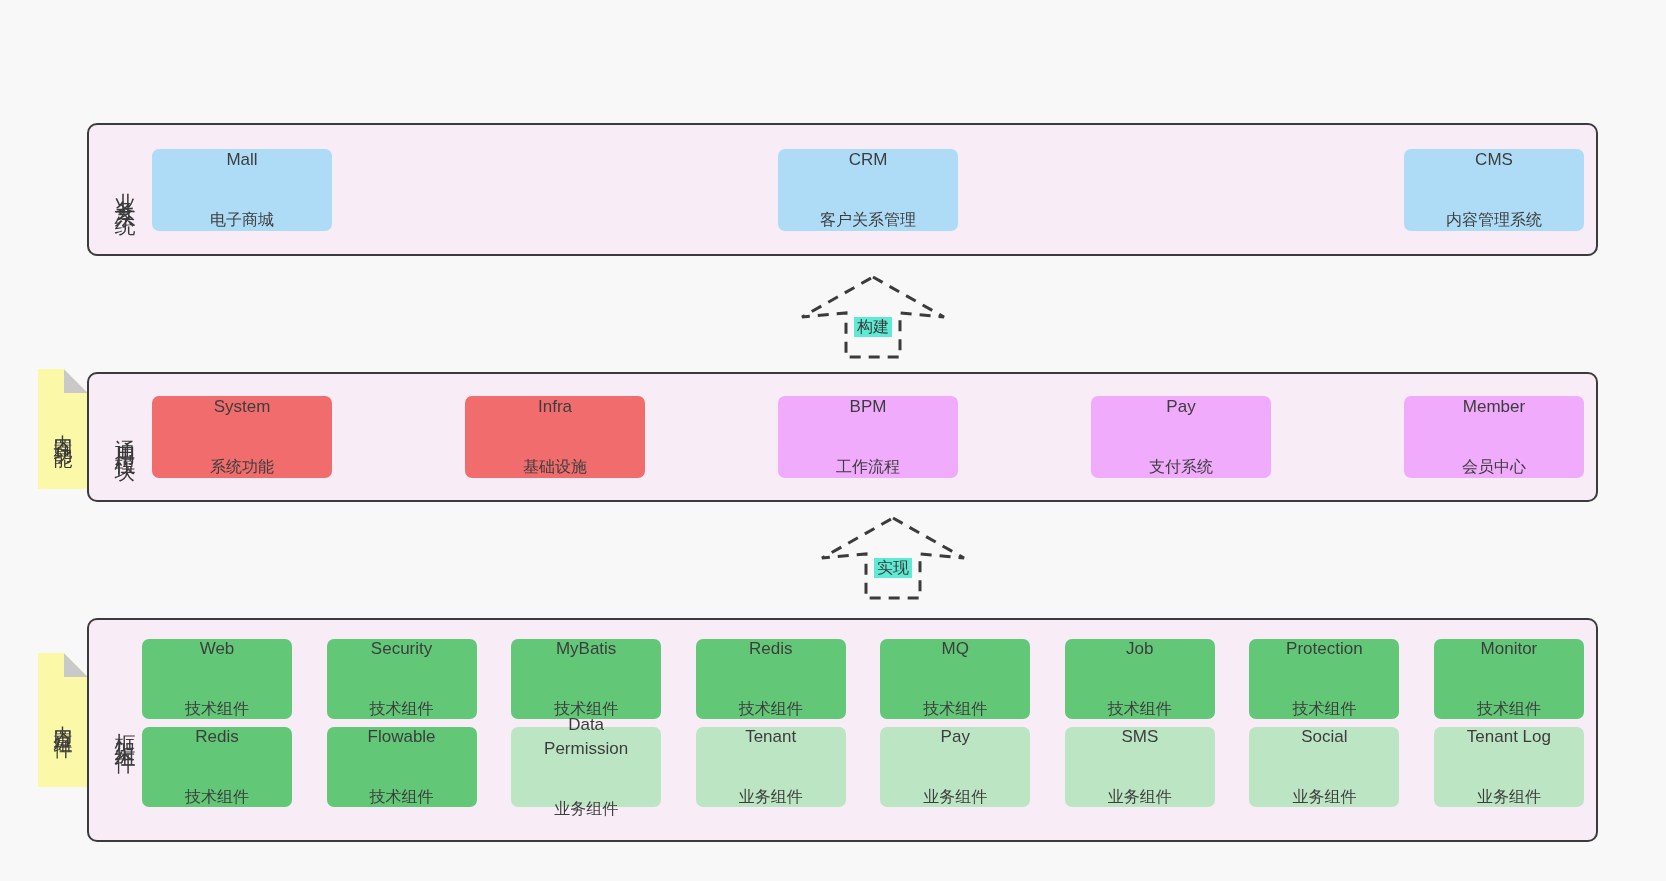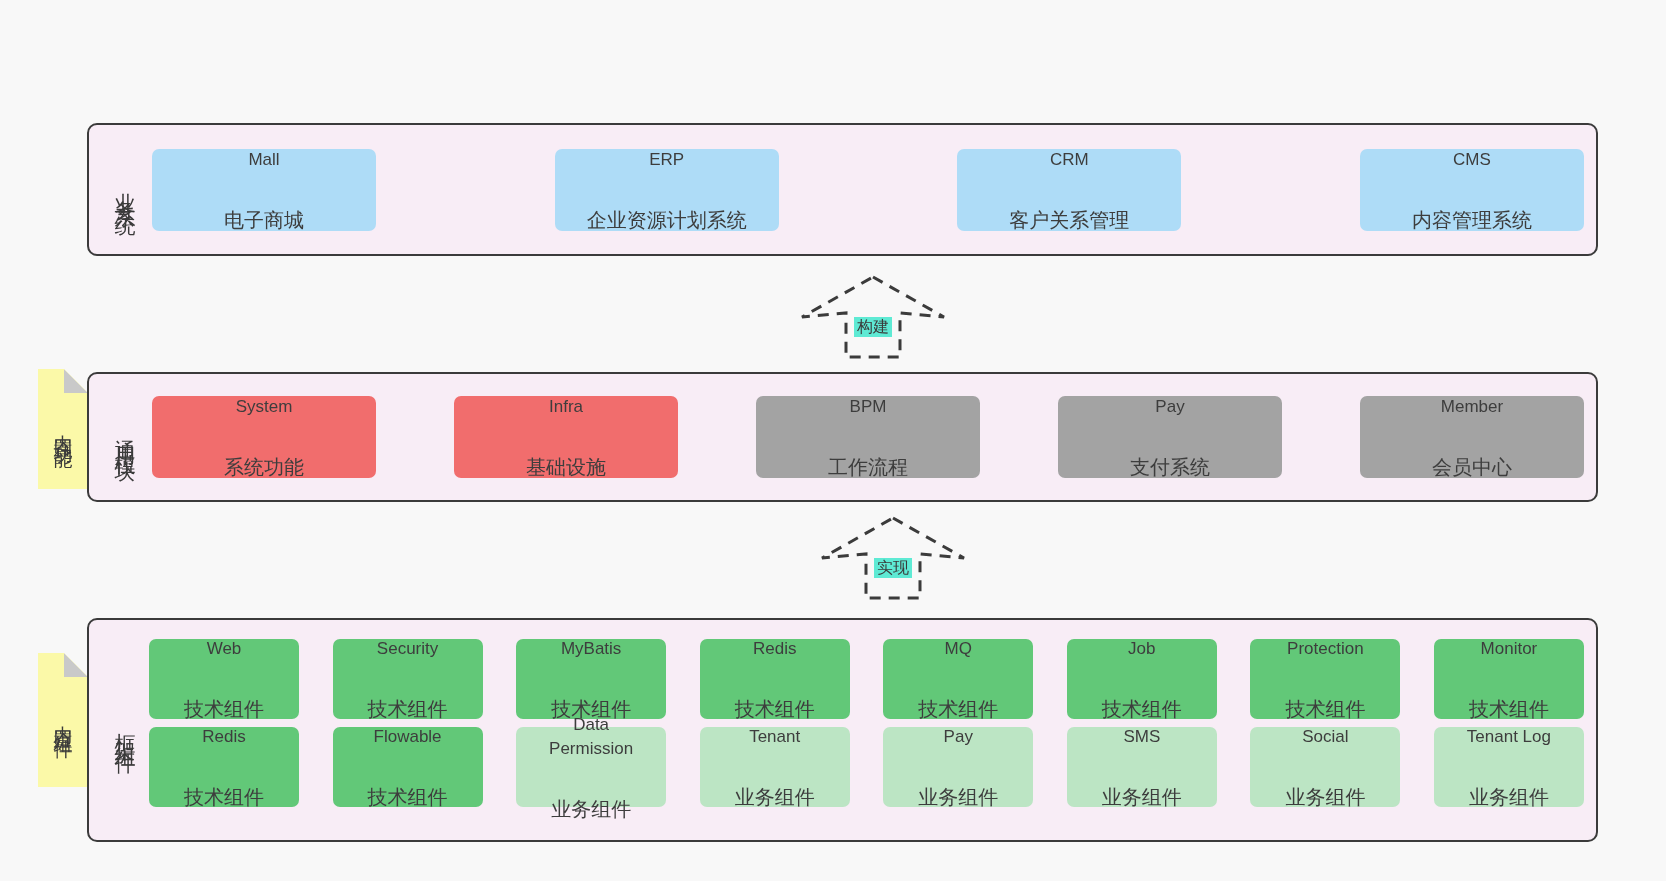--- a/index.html
+++ b/index.html
@@ -29,41 +29,41 @@
     font-size:21px; letter-spacing:7px; color:#3a3a3a; white-space:nowrap;
   }
 
   
   .row6 {
     position:absolute; left:63px; right:12px; top:50%;
     transform:translateY(-50%);
     display:flex; justify-content:space-between;
   }
   .grid8 {
-    position:absolute; left:60px; right:12px; top:19px;
+    position:absolute; left:53px; right:12px; top:19px;
     display:grid; grid-template-columns:repeat(8,150px);
     justify-content:space-between; row-gap:25px;gap:8px;
   }
 
   .box {
     border-radius:7px;
     display:flex; flex-direction:column;
     align-items:center; justify-content:center;
     text-align:center;
   }
-  .row6 .box  { width:224px; height:82px; }
+  .row6 .box  { width:180px; height:82px; }
   .grid8 .box { width:150px; height:80px; }
 
   .box-title { font-size:17px; line-height:24px; }
-  .box-sub   { font-size:20px; line-height:24px;margin-top:36px; }
+  .box-sub   { font-size:16px; line-height:24px;margin-top:36px; }
   .grid8 .box-title { max-width:116px; }
 
   .blue        { background:#aedcf7; }
   .red         { background:#f16d6d; }
-  .pink        { background:#a3a3a3; }
+  .pink        { background:#f0abfc; }
   .green       { background:#62c878; }
   .green-light { background:#bce5c4; }
 
   
   .sticky {
     position:absolute; left:38px; width:50px;
     background:#fbf9a8;
     clip-path:polygon(0 0, calc(100% - 24px) 0, 100% 24px, 100% 100%, 0 100%);
     display:flex; align-items:center; justify-content:center;
   }
@@ -104,24 +104,20 @@
 </div>
 
 <div class="container" id="layer-business">
   <div class="layer-label">业务系统</div>
   <div class="row6">
     <div class="box blue">
       <div class="box-title">Mall</div>
       <div class="box-sub">电子商城</div>
     </div>
     <div class="box blue">
-      <div class="box-title">ERP</div>
-      <div class="box-sub">企业资源计划系统</div>
-    </div>
-    <div class="box blue">
       <div class="box-title">CRM</div>
       <div class="box-sub">客户关系管理</div>
     </div>
     <div class="box blue">
       <div class="box-title">CMS</div>
       <div class="box-sub">内容管理系统</div>
     </div>
   </div>
 </div>
 

